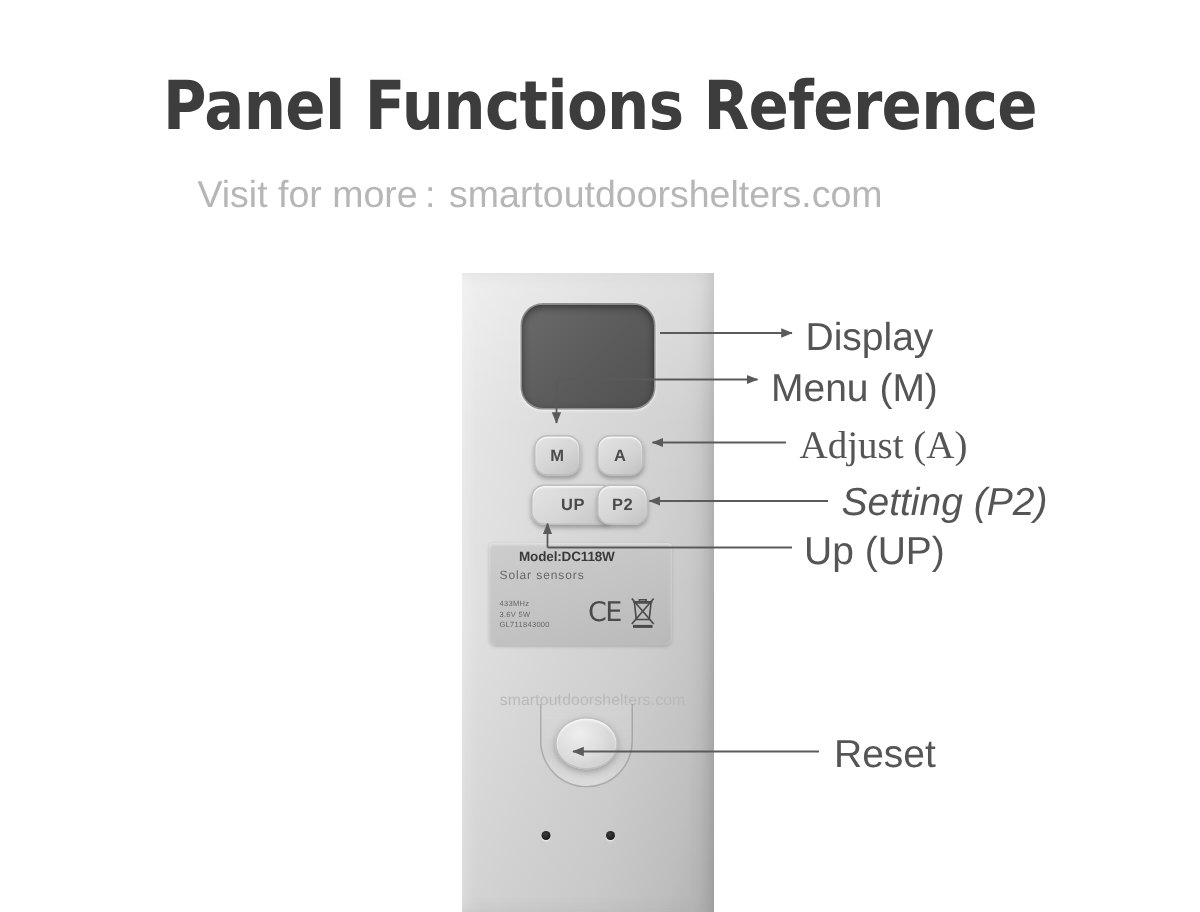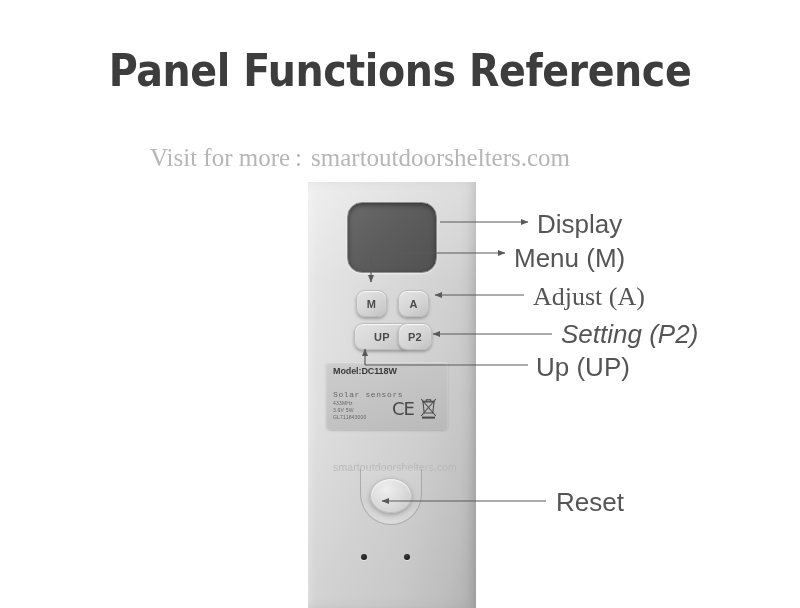--- a/index.html
+++ b/index.html
@@ -39,27 +39,26 @@
     transform: scaleX(0.88);
     transform-origin: center center;
     white-space: nowrap;
   }
   .page-subtitle {
     position: absolute;
     left: 0;
     top: 115px;
     width: 720px;
     text-align: center;
-    font-family: Liberation Serif, serif;
+    font-family: Liberation Sans, sans-serif;
     font-weight: normal;
     font-size: 25px;
     color: #b6b6b6;
     line-height: 30px;
     white-space: nowrap;
-    margin-top: 28px;
   }
   .page-subtitle .sub-lead { margin-right: 9px; }
 
   
   .device {
     position: absolute;
     left: 308px;
     top: 182px;
     width: 168px;
     height: 426px;
@@ -131,34 +130,34 @@
     width: 122px;
     height: 68px;
     background: linear-gradient(160deg, #cdcdcd 0%, #c4c4c4 50%, #b9b9b9 100%);
     border-radius: 3px 3px 5px 5px;
     box-shadow: inset 0 1px 2px rgba(255,255,255,0.5),
                 0 1px 2px rgba(120,120,120,0.35);
     overflow: hidden;
   }
   .spec-model {
     position: absolute;
-    left: 7px; top: 4px;
+    left: 20px; top: 4px;
     font-size: 9px;
     font-weight: bold;
     color: #3a3a3a;
     font-family: "Liberation Sans", sans-serif;
     letter-spacing: -0.1px;
     white-space: nowrap;
   }
   .spec-sub {
     position: absolute;
-    left: 7px; top: 28px;
+    left: 7px; top: 17px;
     font-size: 8px;
     color: #555555;
-    font-family: Liberation Mono, monospace;
+    font-family: Liberation Sans, sans-serif;
     letter-spacing: 0.6px;
     white-space: nowrap;
     opacity: 0.85;
   }
   .spec-lines {
     position: absolute;
     left: 7px; top: 38px;
     font-size: 5px;
     line-height: 7px;
     color: #4d4d4d;

